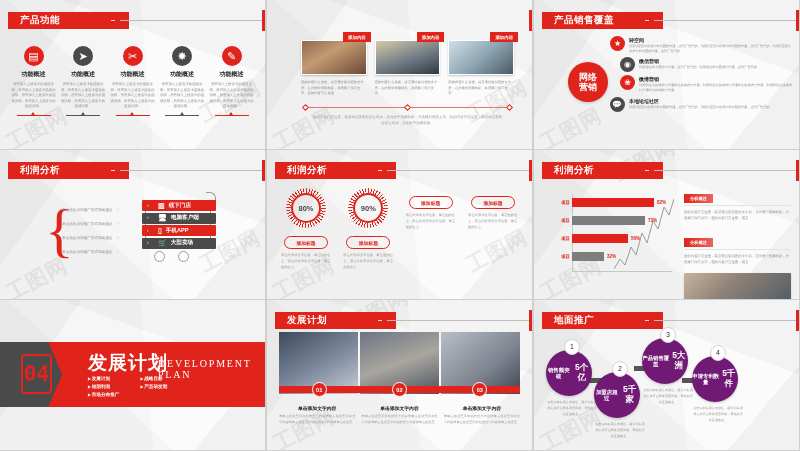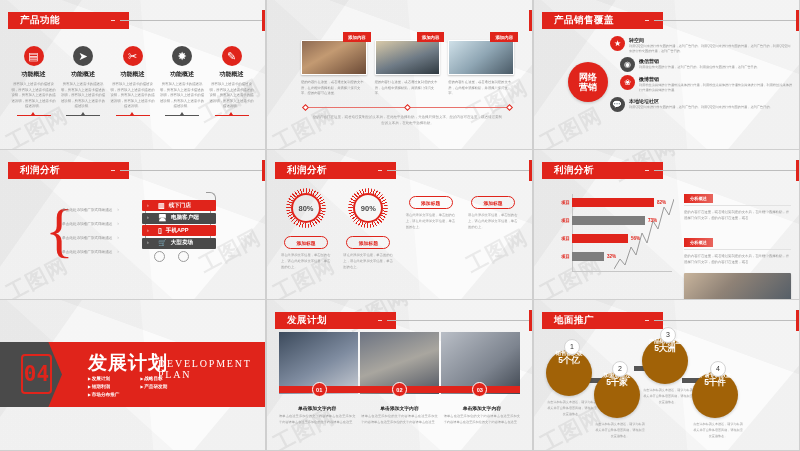--- a/index.html
+++ b/index.html
@@ -308,23 +308,23 @@
   .dp-caps { position: absolute; left: 12px; right: 12px; top: 105px; display: flex; gap: 6px; }
   .dp-cap { flex: 1; text-align: center; }
   .dp-cap h4 { font-size: 4.8px; color: #222; margin-bottom: 3px; }
   .dp-cap p { font-size: 3.2px; color: #9a9a9a; line-height: 1.8; text-align: justify; }
 
   
   .fy { position: absolute; inset: 0; }
   .fy-node { position: absolute; }
   .fy-circ {
     width: 46px; height: 46px; border-radius: 50%;
-    background: #a16207; color: #fff;
-    display: flex; flex-direction: column;
-    align-items: center; justify-content: flex-start;
+    background: #701a75; color: #fff;
+    display: flex; flex-direction: row;
+    align-items: center; justify-content: flex-end;
     text-align: center; line-height: 1.15;
     box-shadow: 0 1px 3px rgba(0,0,0,.2);
   }
   .fy-circ b { font-size: 5.4px; }
   .fy-circ span { font-size: 8.5px; font-weight: bold; }
   .fy-badge {
     position: absolute; top: -11px; left: 50%; margin-left: -8px;
     width: 16px; height: 16px; border-radius: 50%;
     background: #fff; border: 1px solid #d4d4d4;
     color: #333; font-size: 7px;
@@ -680,21 +680,21 @@
 
       <div class="fy-node" style="left:108px; top:38px;">
         <div class="fy-circ">
           <div class="fy-badge">3</div>
           <b>产品销售覆盖</b>
           <span>5大洲</span>
         </div>
         <div class="fy-txt">点击添加标题文本描述，建议与标题相关并符合整体语言风格，请根据需要直接修改。</div>
       </div>
 
-      <div class="fy-node" style="left:158px; top:72px;">
+      <div class="fy-node" style="left:158px; top:56px;">
         <div class="fy-circ">
           <div class="fy-badge">4</div>
           <b>申请专利数量</b>
           <span>5千件</span>
         </div>
         <div class="fy-txt">点击添加标题文本描述，建议与标题相关并符合整体语言风格，请根据需要直接修改。</div>
       </div>
     </div>
   </div>
 

